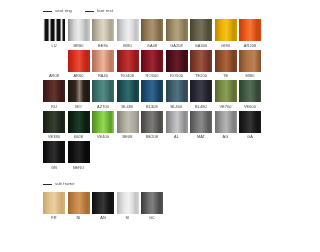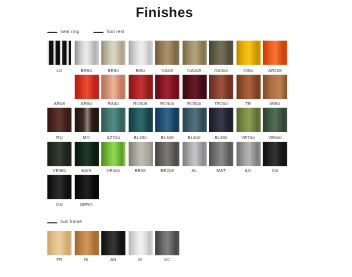--- a/index.html
+++ b/index.html
@@ -84,21 +84,20 @@
   }
   .subframe-legend {
     margin-top: 10px;
   }
 </style>
 </head>
 <body>
 
 <div class="page">
 
-  <h1 class="title">Finishes</h1>
 
   <div class="legend">
     <div class="legend-item">
       <span class="legend-dash"></span>
       <span class="legend-label">seat ring</span>
     </div>
     <div class="legend-item">
       <span class="legend-dash"></span>
       <span class="legend-label">foot rest</span>
     </div>

